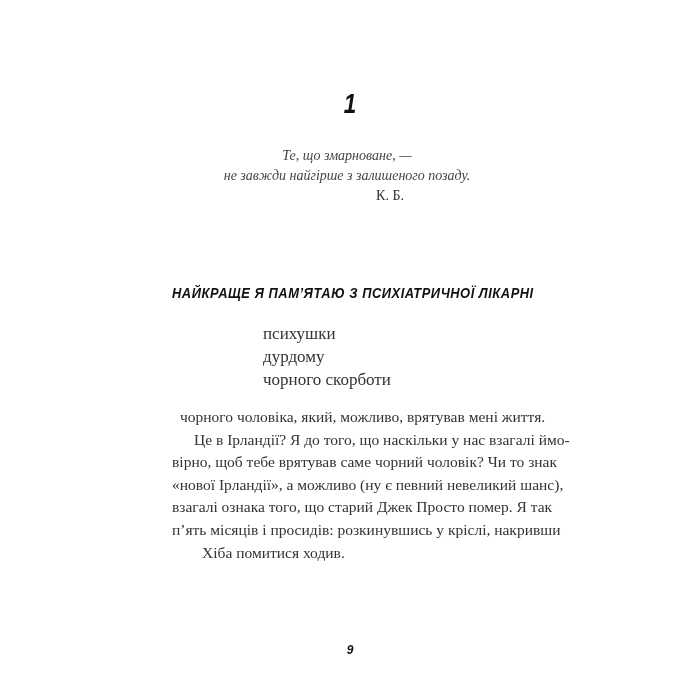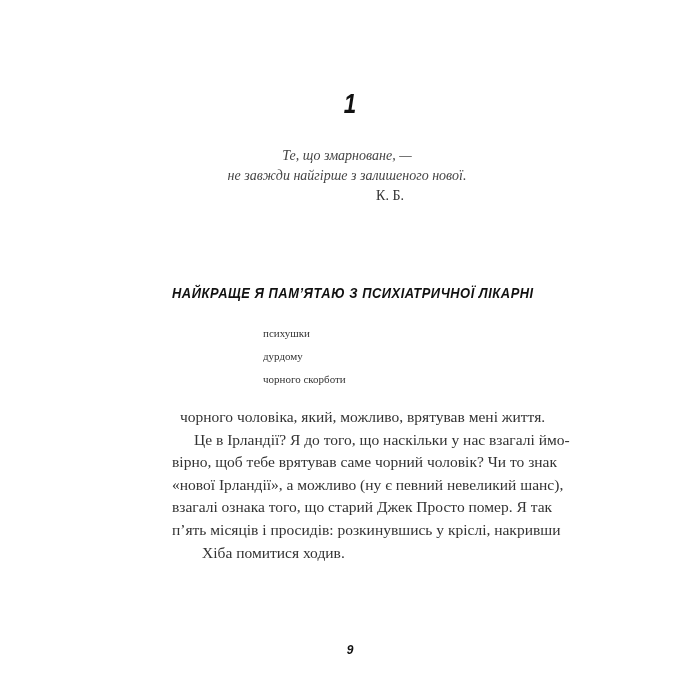--- a/index.html
+++ b/index.html
@@ -23,21 +23,21 @@
     position: absolute; left: 0; width: 700px; top: 188px; text-align: center;
     font-size: 14px; color: #333; padding-left: 40px;
   }
   .heading {
     position: absolute; left: 172px; top: 284px; white-space: nowrap;
     font-family: "Liberation Sans", "DejaVu Sans", sans-serif;
     font-weight: bold; font-style: italic; font-size: 15px; letter-spacing: 0.6px;
     color: #111; transform-origin: left center; transform: scaleX(0.86);
   }
   .list {
-    position: absolute; left: 263px; top: 322px; font-size: 11px; line-height: 23px;
+    position: absolute; left: 263px; top: 322px; font-size: 17px; line-height: 23px;
     color: #333;
   }
   .body-text {
     position: absolute; left: 172px; top: 406px; width: 358px;
     font-size: 15.5px; line-height: 22.6px; color: #333;
   }
   .line { white-space: nowrap; display: block; text-align: justify; text-align-last: justify; }
   .line.last { text-align-last: left; margin-left: 8px; }
   .line.indent { padding-left: 22px; }
   .page-num {
@@ -48,21 +48,21 @@
 </style>
 </head>
 <body>
 
 <div class="page">
 
   <div class="chapter-num">1</div>
 
   <div class="epigraph">
     <div>Те, що змарноване, —</div>
-    <div>не завжди найгірше з залишеного нової.</div>
+    <div>не завжди найгірше з залишеного позаду.</div>
   </div>
   <div class="epigraph-author">К. Б.</div>
 
   <div class="heading">НАЙКРАЩЕ Я ПАМ’ЯТАЮ З ПСИХІАТРИЧНОЇ ЛІКАРНІ</div>
 
   <div class="list">
     <div>психушки</div>
     <div>дурдому</div>
     <div>чорного скорботи</div>
   </div>

